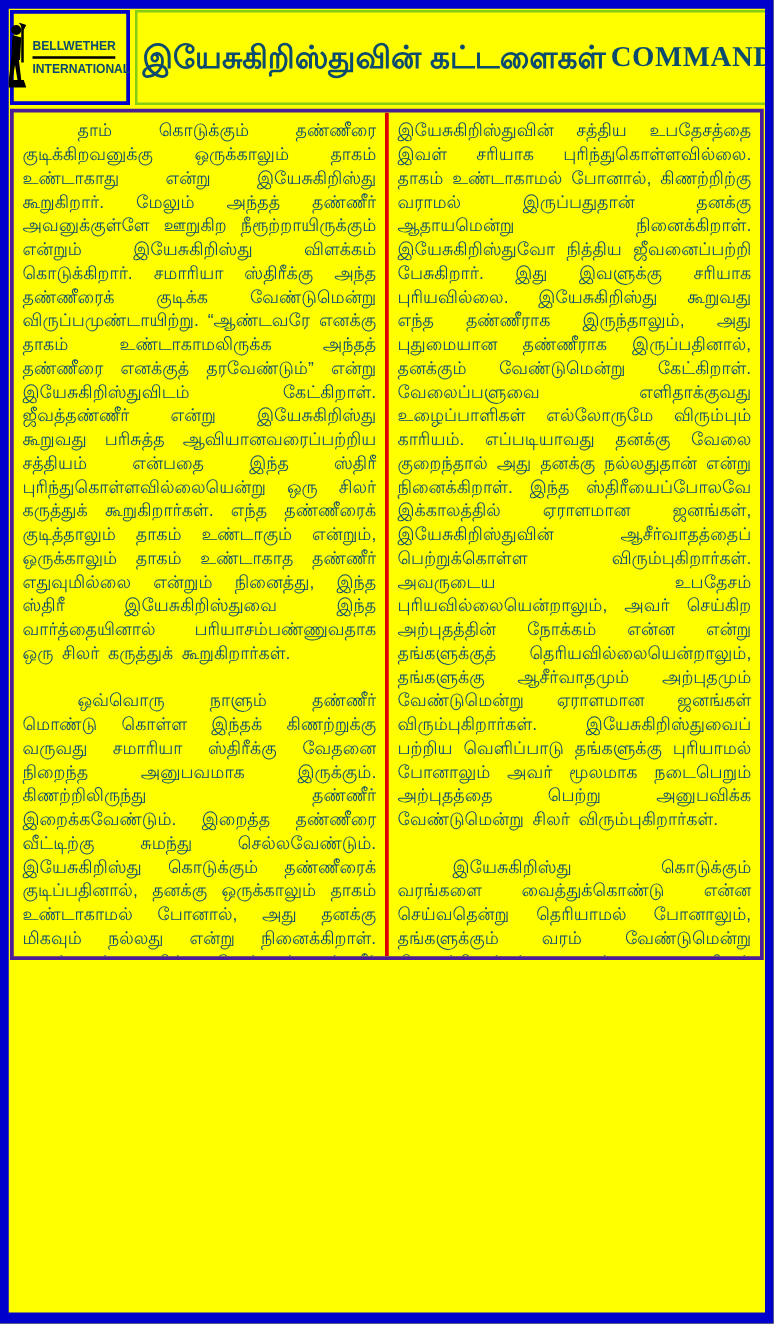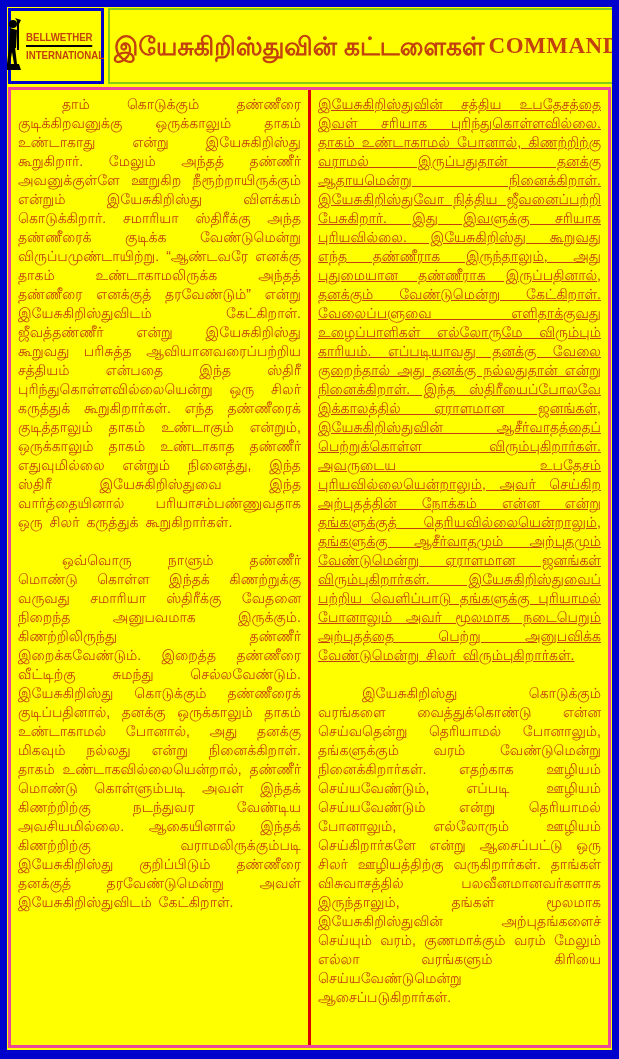--- a/index.html
+++ b/index.html
@@ -5,21 +5,21 @@
   * { margin: 0; padding: 0; box-sizing: border-box; }
   html, body { background: #888; }
   .page {
     position: relative;
     width: 619px;
     height: 1059px;
     background: #FFFF00;
     border: 7px solid #0000CC;
     border-bottom-width: 9px;
     font-family: "Liberation Sans", "DejaVu Sans", sans-serif;
-    color: #c2410c;
+    color: #0c4a6e;
     overflow: hidden;
   }
   
   .header {
     display: flex;
     gap: 4px;
     padding: 1px 1px 2px 1px;
     height: 79px;
   }
   .logo-box {
@@ -66,23 +66,23 @@
     font-family: "Liberation Serif", "DejaVu Serif", serif;
     font-weight: bold;
     font-size: 23px;
     line-height: 26px;
     letter-spacing: 0.5px;
     white-space: nowrap;
   }
   
   .tract-body {
     margin: 1px 1px 0 1px;
-    border: 3px solid #ec4899;
+    border: 3px solid #4c1d95;
     background: #FFFF00;
-    height: 961px;
+    height: 681px;
     display: flex;
     overflow: hidden;
   }
   .column {
     flex: 1 1 50%;
     padding: 5px 7px 4px 7px;
     overflow: hidden;
   }
   .divider {
     flex: 0 0 3px;
@@ -90,21 +90,21 @@
   }
   .column p {
     font-size: 14px;
     line-height: 19px;
     text-align: justify;
     text-indent: 44px;
     word-spacing: 3px;
     margin-bottom: 19px;
   }
   .column p:last-child { margin-bottom: 11px; }
-  .column p.continuation { text-indent: 0; text-decoration: underline; }
+  .column p.continuation { text-indent: 0; }
 </style>
 </head>
 <body>
 
 <div class="page">
 
   <div class="header">
 
     <div class="logo-box">
       <span class="logo-figure">

